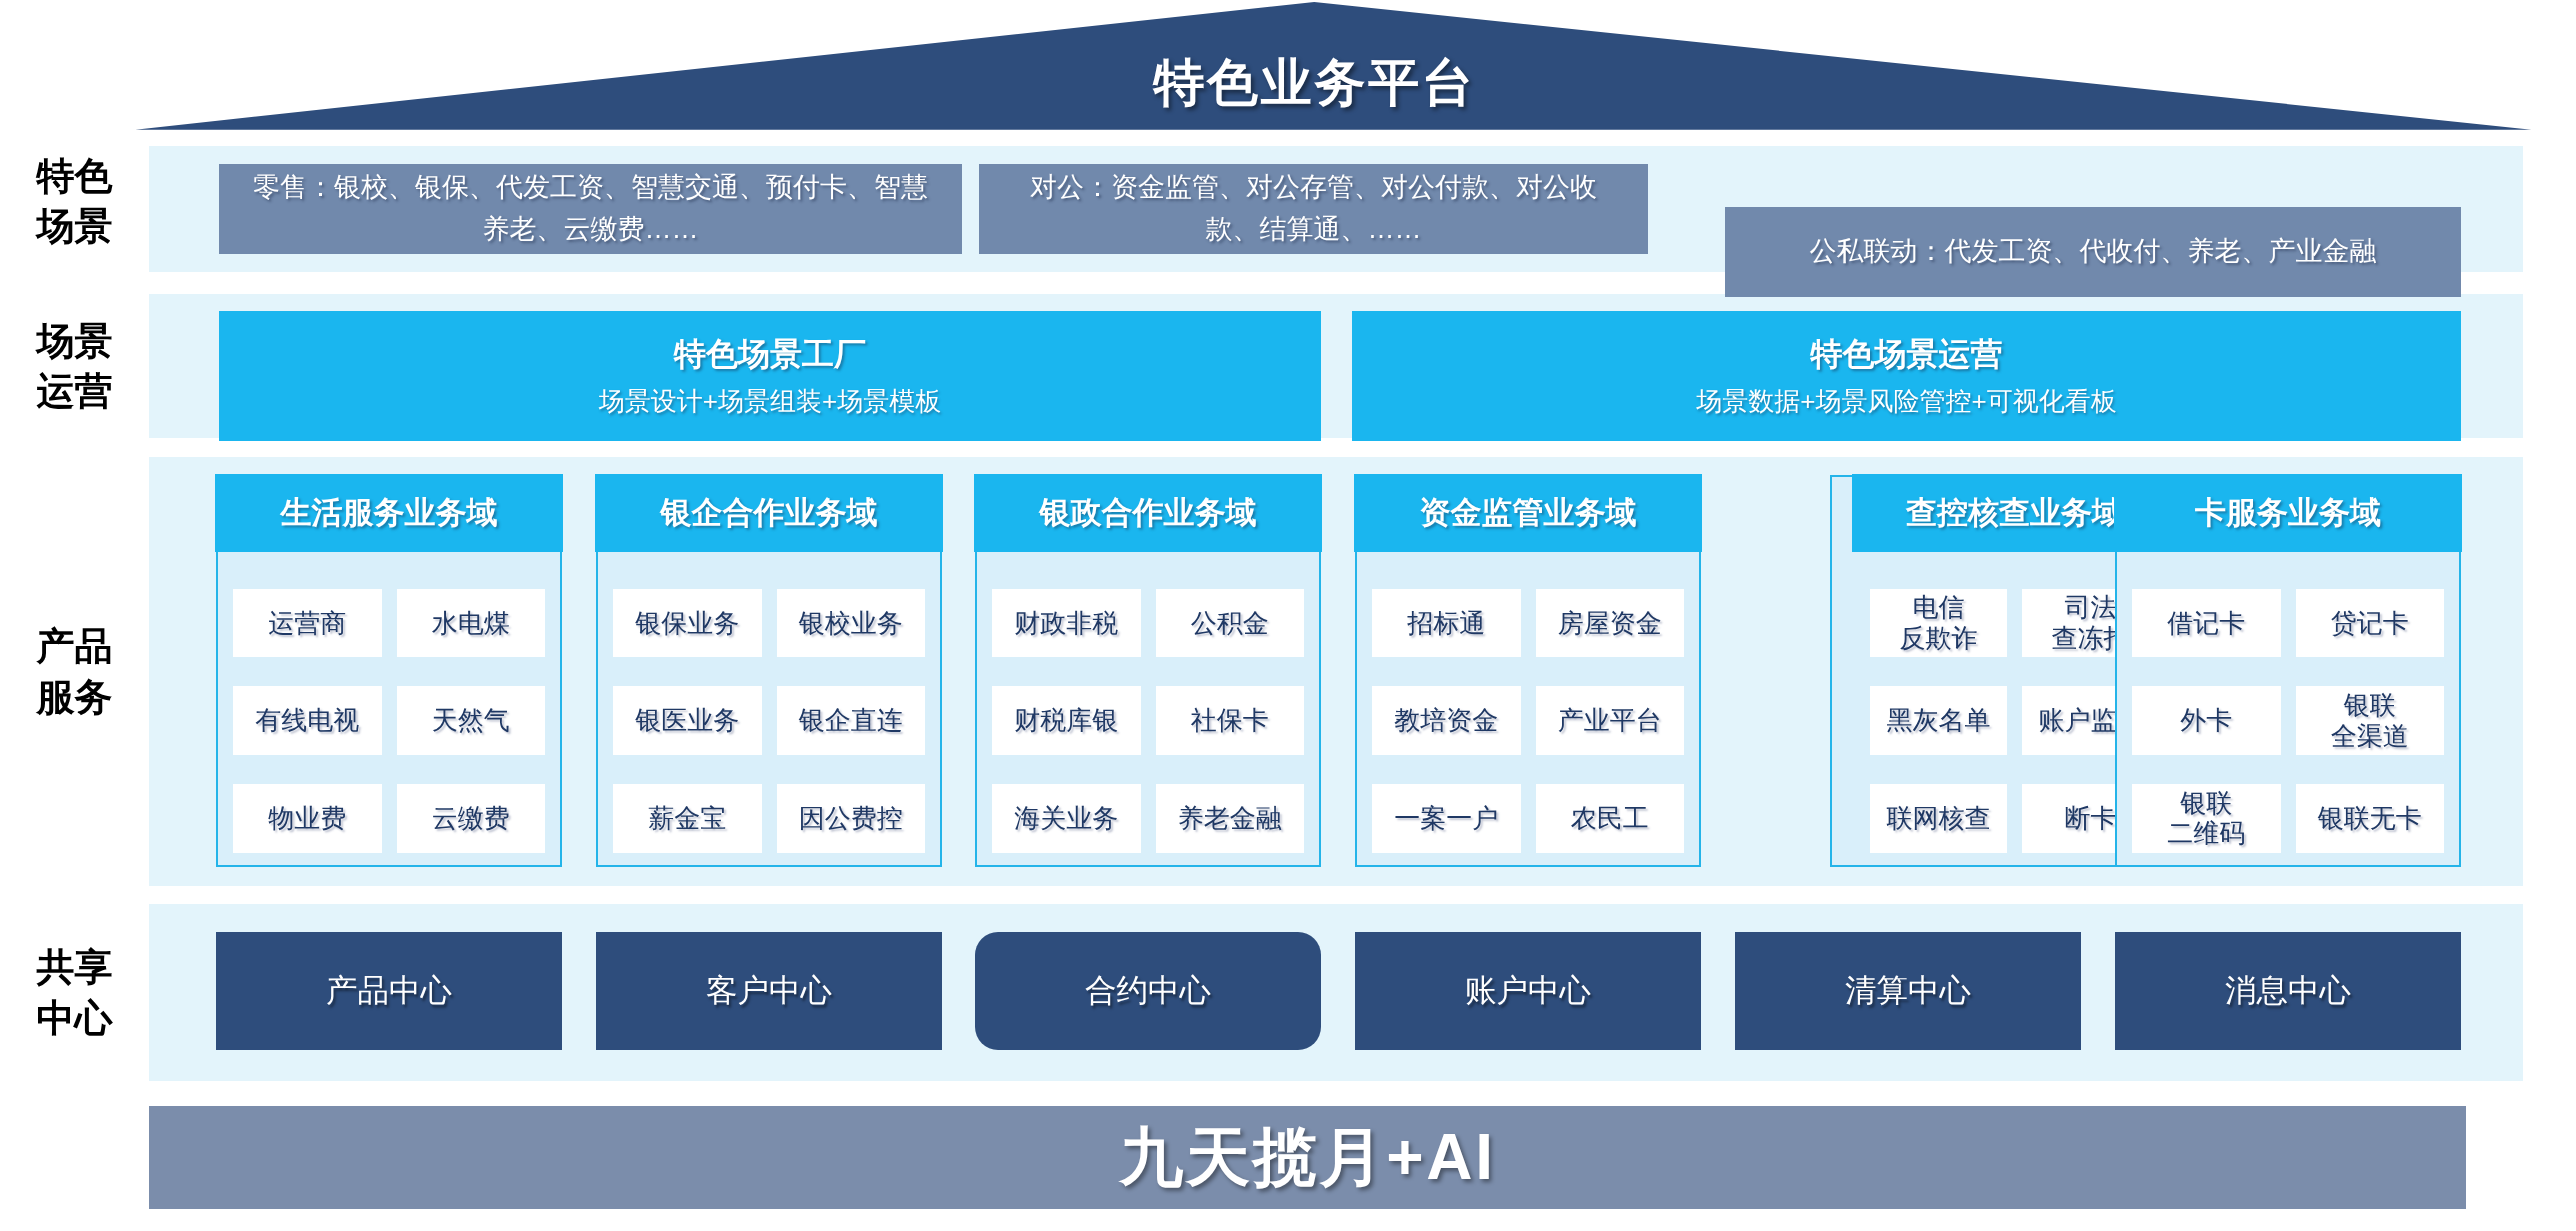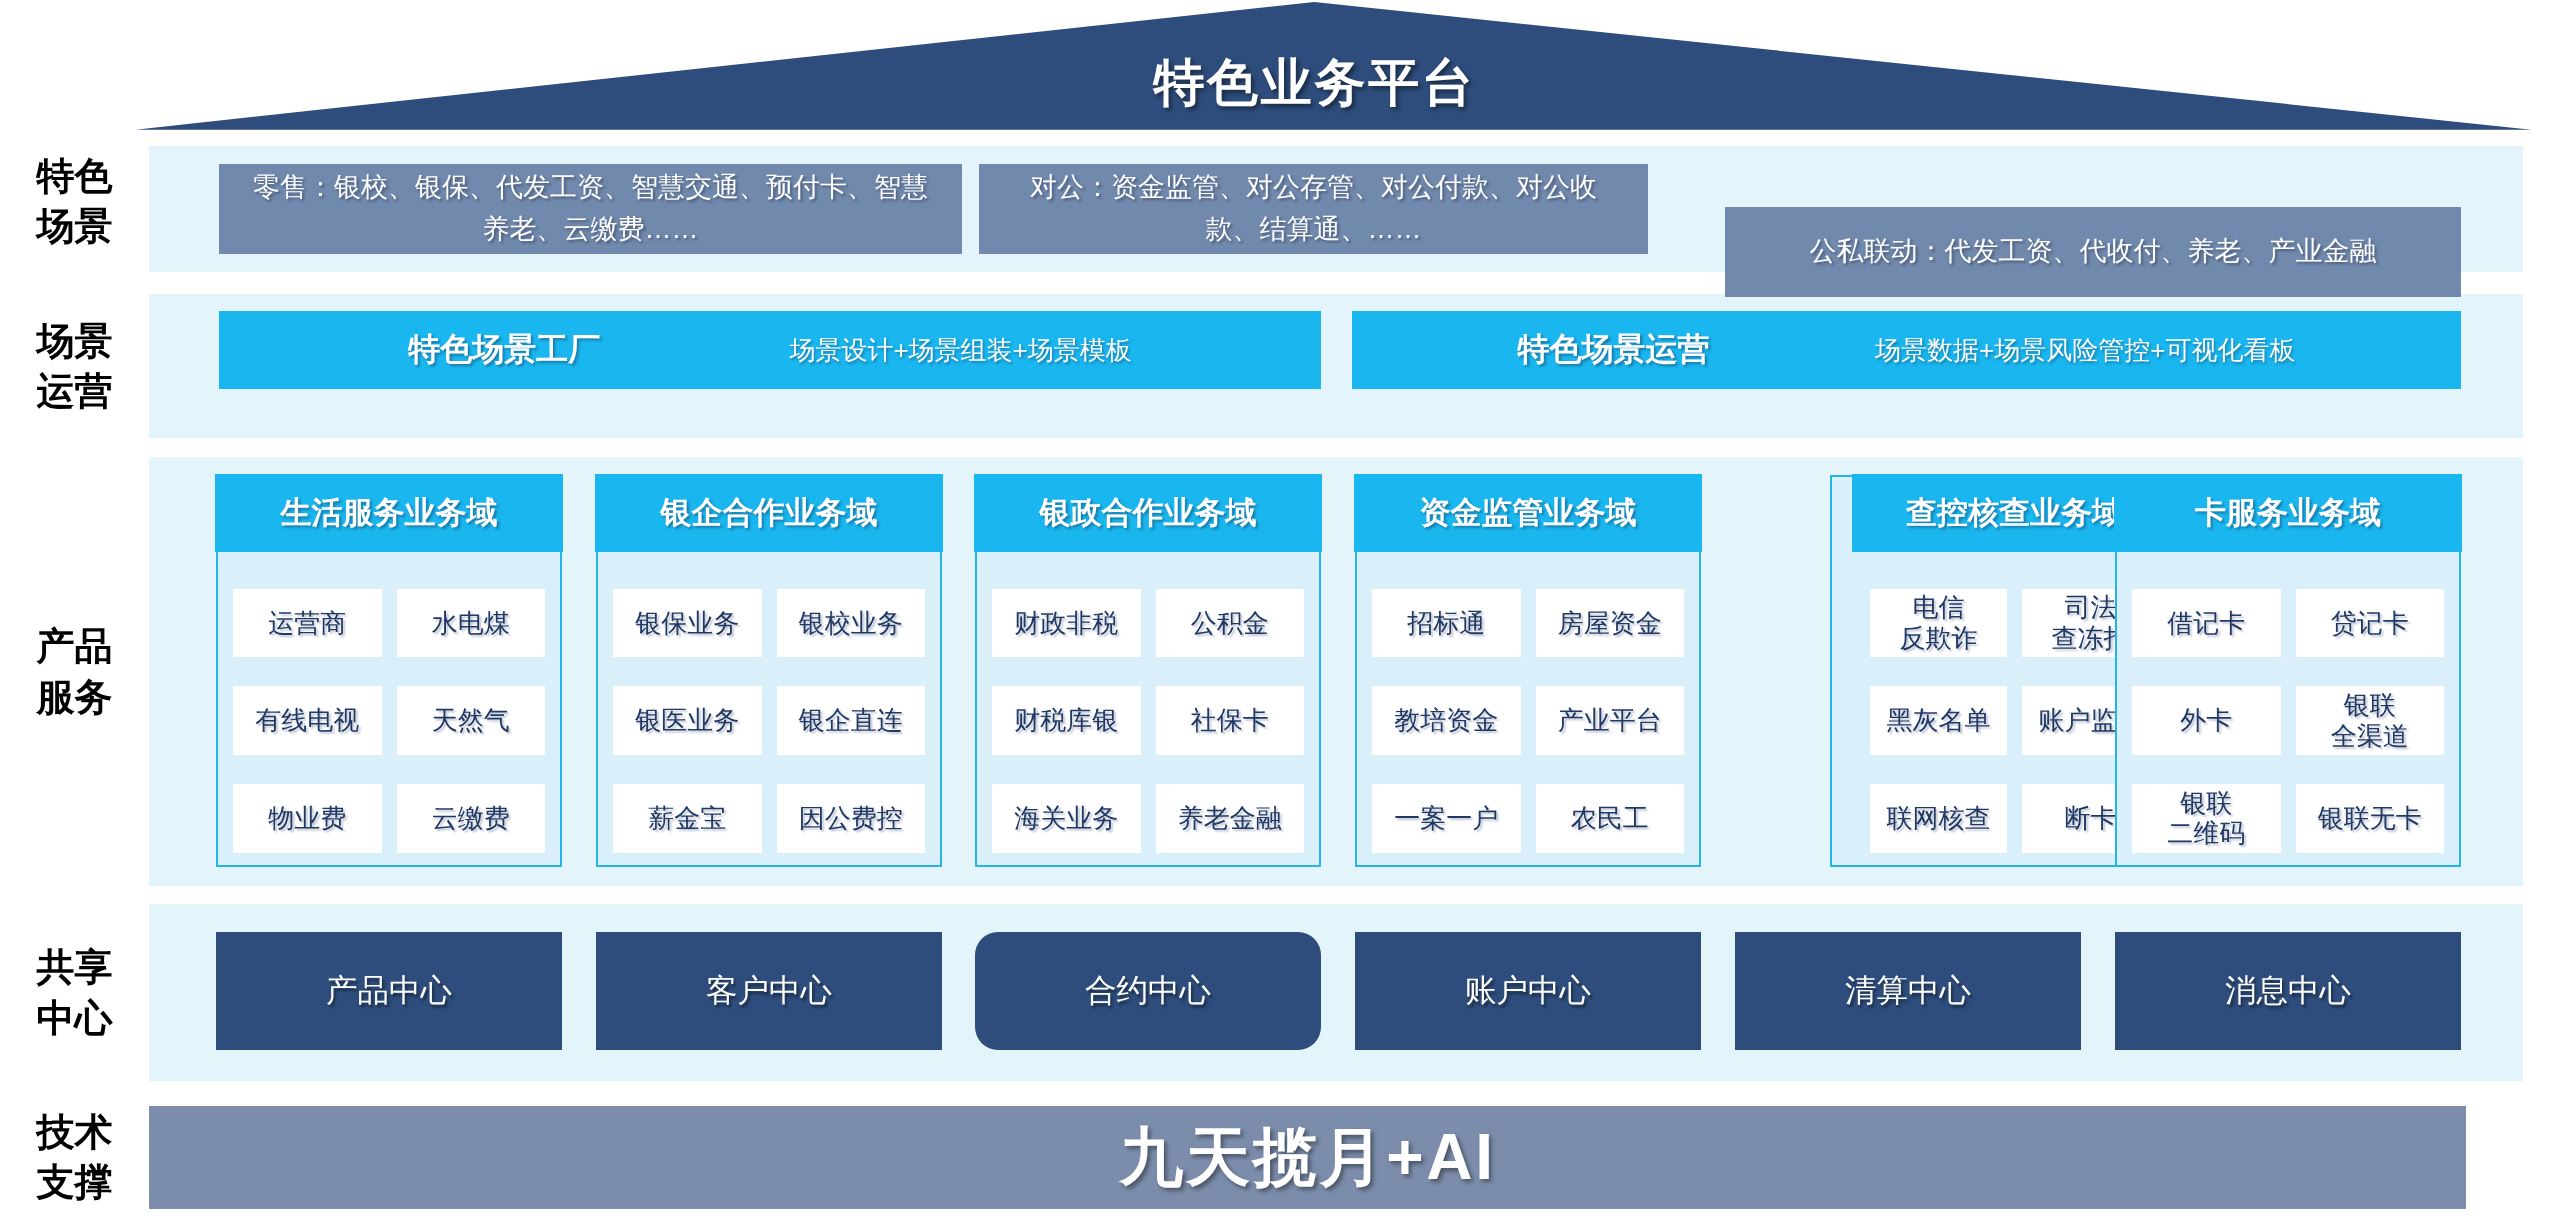--- a/index.html
+++ b/index.html
@@ -81,25 +81,25 @@
     text-shadow: 2.1px 2.1px 2.7px rgba(20,30,60,0.45);
   }
   .scene-box.s1 { left: 219px;  width: 743px; }
   .scene-box.s2 { left: 979px; width: 669px; }
   .scene-box.s3 { left: 1725px; width: 736px; margin-top: 43px; }
 
   
   .ops-box {
     position: absolute;
     top: 311px;
-    height: 78px;
+    height: 130px;
     background: #1ab6ef;
     color: #ffffff;
     display: flex;
-    flex-direction: row;
+    flex-direction: column;
     align-items: center;
     justify-content: space-evenly;
     text-align: center;
     box-sizing: border-box;
     padding: 14px 0;
   }
   .ops-box.o1 { left: 219px;  width: 1102px; }
   .ops-box.o2 { left: 1352px; width: 1109px; }
   .ops-title {
     font-size: 32px;
@@ -216,22 +216,20 @@
   <div class="band b4"></div>
 
   <div class="rowlabel l1">特色
 场景</div>
   <div class="rowlabel l2">场景
 运营</div>
   <div class="rowlabel l3">产品
 服务</div>
   <div class="rowlabel l4">共享
 中心</div>
-  <div class="rowlabel l5">技术
-支撑</div>
 
   <div class="scene-box s1">零售：银校、银保、代发工资、智慧交通、预付卡、智慧养老、云缴费……</div>
   <div class="scene-box s2">对公：资金监管、对公存管、对公付款、对公收款、结算通、……</div>
   <div class="scene-box s3">公私联动：代发工资、代收付、养老、产业金融</div>
 
   <div class="ops-box o1">
     <div class="ops-title">特色场景工厂</div>
     <div class="ops-subtitle">场景设计+场景组装+场景模板</div>
   </div>
   <div class="ops-box o2">

